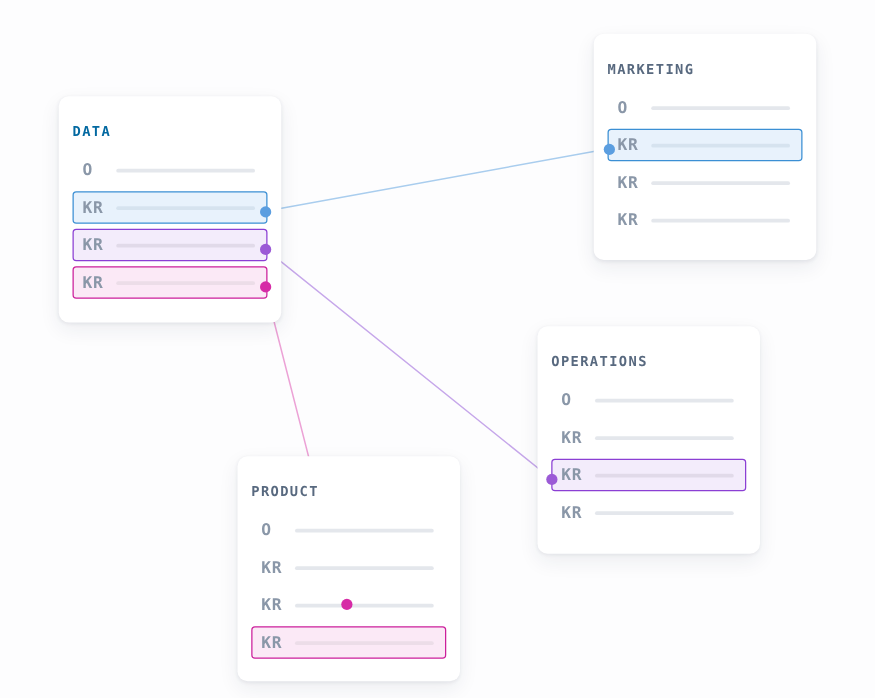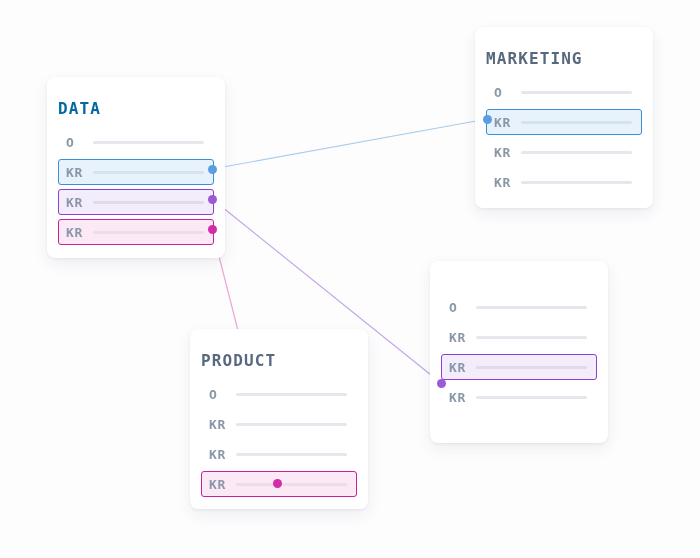--- a/index.html
+++ b/index.html
@@ -40,21 +40,21 @@
     background: #ffffff;
     border-radius: 8px;
     box-shadow: 0 1px 3px rgba(35,45,70,0.07),
                 0 6px 16px rgba(35,45,70,0.07);
     z-index: 2;
     box-sizing: border-box;
   }
 
   .card-title {
     font-family: "DejaVu Sans Mono", "Liberation Mono", monospace;
-    font-size: 16px;
+    font-size: 11px;
     font-weight: bold;
     letter-spacing: 1.1px;
     color: #58697f;
     padding: 0;
     margin: 0;
   }
   .card.is-primary .card-title {
     color: #0369a1;
   }
 
@@ -171,40 +171,41 @@
             <span class="row-label">KR</span>
             <span class="row-bar"></span>
           </div>
           <div class="row">
             <span class="row-label">KR</span>
             <span class="row-bar"></span>
           </div>
         </div>
       </div>
       <div class="card" style="left: 430px; top: 261px; width: 178px; height: 182px; padding: 22px 11px 0px;">
+        <div class="card-title">OPERATIONS</div>
         <div class="rows">
           <div class="row">
             <span class="row-label">O</span>
             <span class="row-bar"></span>
           </div>
           <div class="row">
             <span class="row-label">KR</span>
             <span class="row-bar"></span>
           </div>
           <div class="row hl-purple">
             <span class="row-label">KR</span>
             <span class="row-bar"></span>
           </div>
           <div class="row">
             <span class="row-label">KR</span>
             <span class="row-bar"></span>
           </div>
         </div>
       </div>
-      <div class="card" style="left: 190px; top: 329px; width: 178px; height: 180px; padding: 22px 11px 0px;">
+      <div class="card" style="left: 190px; top: 365px; width: 178px; height: 180px; padding: 22px 11px 0px;">
         <div class="card-title">PRODUCT</div>
         <div class="rows">
           <div class="row">
             <span class="row-label">O</span>
             <span class="row-bar"></span>
           </div>
           <div class="row">
             <span class="row-label">KR</span>
             <span class="row-bar"></span>
           </div>

